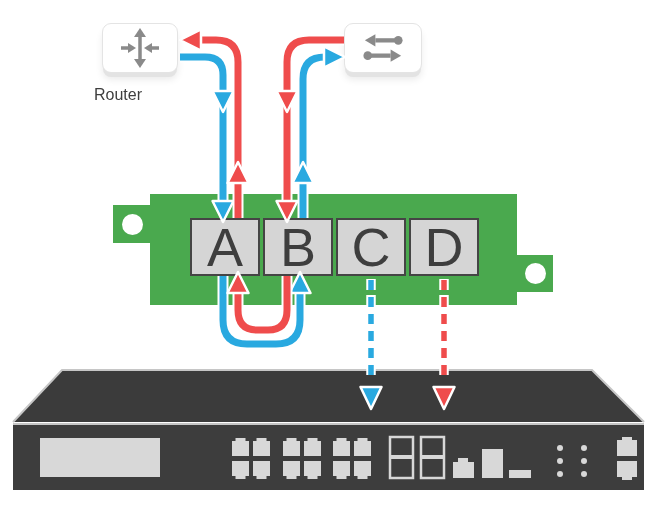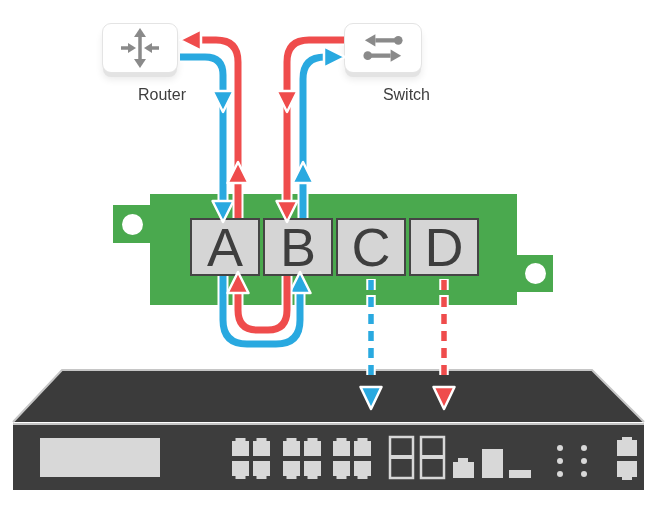--- a/index.html
+++ b/index.html
@@ -6,21 +6,21 @@
   .stage{position:relative;width:659px;height:513px;background:#ffffff;overflow:hidden;
          font-family:"Liberation Sans", sans-serif;}
   .stage *{box-sizing:border-box;}
 
   
   .device-box{position:absolute;background:#ffffff;border:1.5px solid #e4e4e4;border-radius:9px;
               box-shadow:0 5px 0 -1px #e3e3e3, 0 7px 7px rgba(0,0,0,0.08);
               display:flex;align-items:center;justify-content:center;z-index:3;}
   .router-box{left:102px;top:23px;width:76px;height:50px;}
   .switch-box{left:344px;top:23px;width:78px;height:50px;}
-  .device-label{position:absolute;font-size:16px;color:#3e3e3e;text-align:right;z-index:3;}
+  .device-label{position:absolute;font-size:16px;color:#3e3e3e;text-align:left;z-index:3;}
   .router-label{left:94px;top:86px;width:92px;}
   .switch-label{left:336px;top:86px;width:94px;}
 
   
   .tap-main{position:absolute;left:150px;top:194px;width:367px;height:111px;background:#4aa94e;z-index:1;}
   .tap-tab{position:absolute;background:#4aa94e;z-index:1;}
   .tap-tab-left{left:113px;top:205px;width:38px;height:38px;}
   .tap-tab-right{left:516px;top:255px;width:37px;height:37px;}
   .mount-hole{position:absolute;width:21px;height:21px;border-radius:50%;background:#ffffff;}
   .hole-left{left:9px;top:9px;}
@@ -158,21 +158,20 @@
       <g fill="#8a8a8a" stroke="#8a8a8a">
         <circle cx="38" cy="8" r="4.5" stroke="none"></circle>
         <line x1="38" y1="8" x2="14" y2="8" stroke-width="4.5"></line>
         <polygon points="3,8 14,1.5 14,14.5" stroke="none"></polygon>
         <circle cx="6" cy="24" r="4.5" stroke="none"></circle>
         <line x1="6" y1="24" x2="30" y2="24" stroke-width="4.5"></line>
         <polygon points="41,24 30,17.5 30,30.5" stroke="none"></polygon>
       </g>
     </svg>
   </div>
-  <div class="device-label switch-label">Switch</div>
 
   <svg class="arrows-svg" width="659" height="513" viewBox="0 0 659 513">
 
     <g>
       <path d="M180,57 H205 Q223,57 223,75 V212" fill="none" stroke="#ffffff" stroke-width="11"></path>
       <path d="M180,57 H205 Q223,57 223,75 V212" fill="none" stroke="#29a9e0" stroke-width="7"></path>
       <polygon points="223,112 212.5,91 233.5,91" fill="#29a9e0" stroke="#ffffff" stroke-width="2.5" stroke-linejoin="round"></polygon>
       <polygon points="223,222 212.5,201 233.5,201" fill="#29a9e0" stroke="#ffffff" stroke-width="2.5" stroke-linejoin="round"></polygon>
     </g>
 

